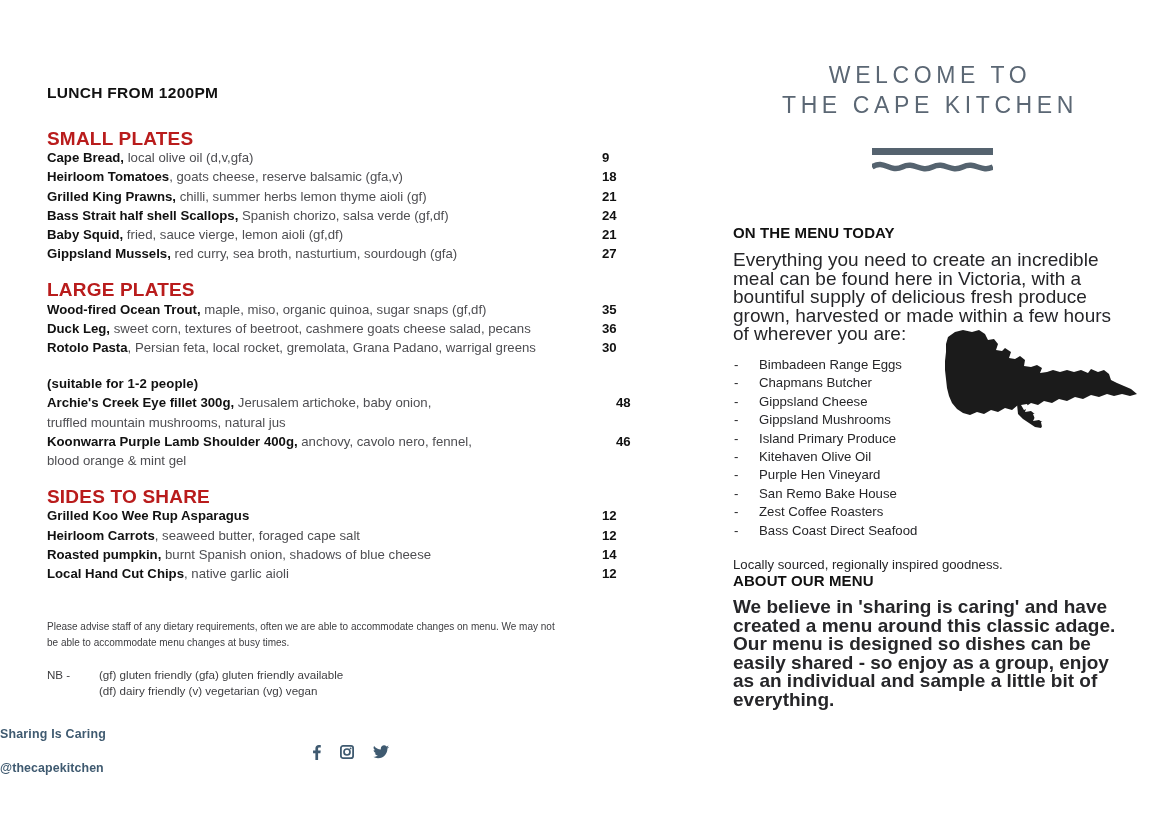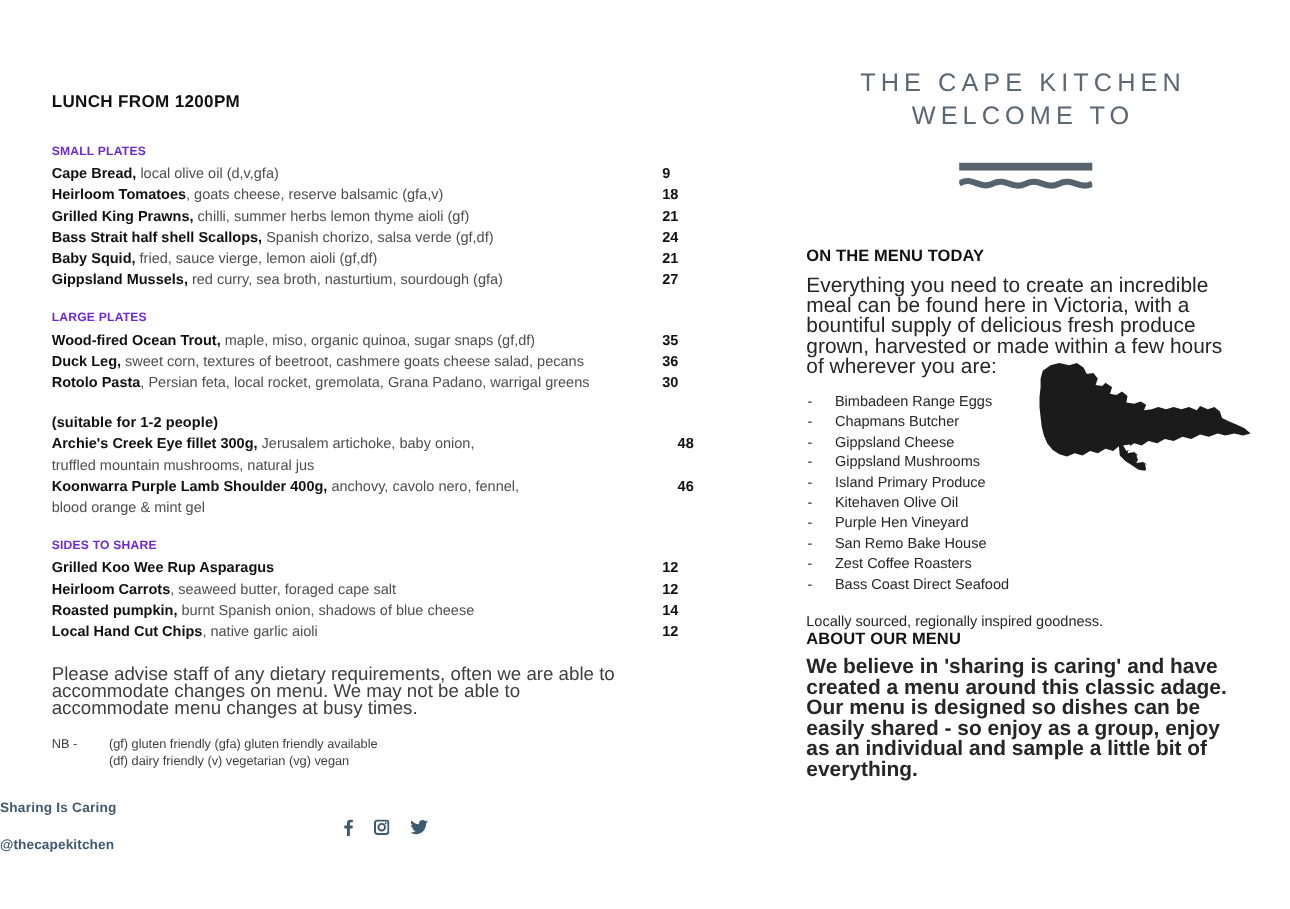--- a/index.html
+++ b/index.html
@@ -30,24 +30,24 @@
     letter-spacing: 0.3px;
     color: #111111;
     margin: 0 0 27px 0;
     line-height: 18px;
   }
 
   .section {
     margin-bottom: 17px;
   }
   .section-head {
-    font-size: 11px;
+    font-size: 19px;
     font-weight: bold;
     letter-spacing: 0.2px;
-    color: #6d28d9;
+    color: #b91c1c;
     line-height: 19.2px;
   }
   .section-sub {
     font-size: 13.2px;
     font-weight: bold;
     letter-spacing: 0.1px;
     color: #111111;
     line-height: 19.2px;
   }
 
@@ -76,22 +76,22 @@
     left: 557px;
     margin-left: 12px;
   }
   .dish .cont {
     font-weight: normal;
     color: #4e4e52;
     display: block;
   }
 
   .note {
-    margin-top: 22px;
-    font-size: 17px;
+    margin-top: 36px;
+    font-size: 10px;
     line-height: 15.6px;
     color: #3d3d40;
     max-width: 520px;
   }
   .nb {
     margin-top: 17px;
     font-size: 11.6px;
     line-height: 15.2px;
     color: #3d3d40;
     display: flex;
@@ -300,22 +300,22 @@
           <path fill="#3f5a70" d="M16 1.9c-.6.26-1.23.44-1.89.52.68-.4 1.2-1.05 1.44-1.81-.63.38-1.33.65-2.08.8A3.27 3.27 0 0 0 11.08.35c-1.81 0-3.28 1.47-3.28 3.28 0 .26.03.51.09.75A9.3 9.3 0 0 1 1.11.95a3.27 3.27 0 0 0 1.01 4.38 3.24 3.24 0 0 1-1.48-.41v.04c0 1.59 1.13 2.92 2.63 3.22-.28.07-.56.11-.86.11-.21 0-.42-.02-.62-.06a3.29 3.29 0 0 0 3.06 2.28A6.58 6.58 0 0 1 .78 11.9c-.26 0-.52-.02-.78-.05a9.28 9.28 0 0 0 5.03 1.47c6.04 0 9.34-5 9.34-9.34l-.01-.42A6.6 6.6 0 0 0 16 1.9z"></path>
         </svg>
     </span>
   </div>
   <div class="handle">@thecapekitchen</div>
 </div>
 
 <div id="right-col">
 
   <div class="welcome">
+    <div>WELCOME TO</div>
     <div>THE CAPE KITCHEN</div>
-    <div>WELCOME TO</div>
   </div>
 
   <div class="logo-mark">
     <div class="logo-bar"></div>
     <svg class="logo-wave" width="121" height="15" viewBox="0 0 121 15">
       <path d="M0 6 C 12 -2, 18 12, 30.25 6 C 42.5 0, 48 12, 60.5 6 C 73 0, 78 12, 90.75 6 C 103 0, 109 12, 121 6" fill="none" stroke="#55636f" stroke-width="5.5" stroke-linecap="butt"></path>
     </svg>
   </div>
 
   <div id="menu-today">

